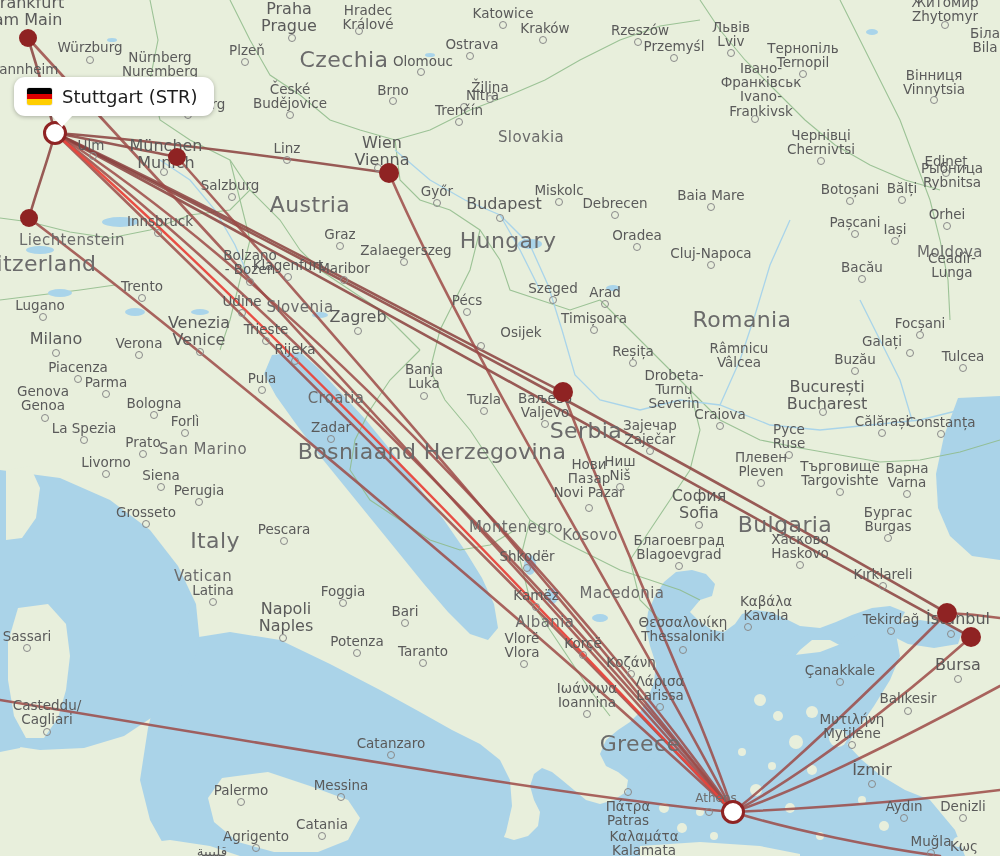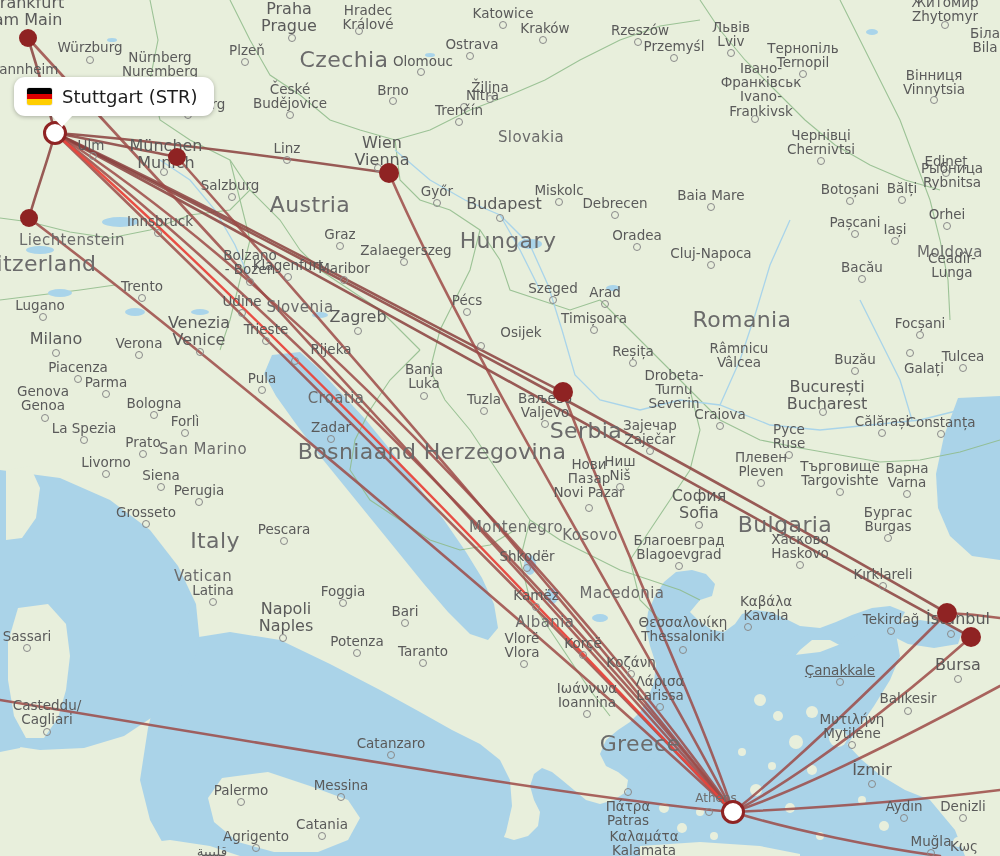--- a/index.html
+++ b/index.html
@@ -353,21 +353,21 @@
       <div class="dot" style="left: 605px; top: 304px;"></div>
       <div class="lbl city " style="left: 594px; top: 318px;"><span>Timișoara</span></div>
       <div class="dot" style="left: 594px; top: 330px;"></div>
       <div class="lbl city " style="left: 633px; top: 351px;"><span>Reșița</span></div>
       <div class="dot" style="left: 633px; top: 363px;"></div>
       <div class="lbl city " style="left: 920px; top: 323px;"><span>Focșani</span></div>
       <div class="dot" style="left: 920px; top: 335px;"></div>
       <div class="lbl city " style="left: 739px; top: 355px;"><span>Râmnicu</span><span class="l2">Vâlcea</span></div>
       <div class="lbl city " style="left: 855px; top: 359px;"><span>Buzău</span></div>
       <div class="dot" style="left: 855px; top: 371px;"></div>
-      <div class="lbl city " style="left: 924px; top: 341px; margin-top: 27px;"><span>Galați</span></div>
+      <div class="lbl city " style="left: 882px; top: 341px;"><span>Galați</span></div>
       <div class="dot" style="left: 910px; top: 353px;"></div>
       <div class="lbl city " style="left: 963px; top: 356px;"><span>Tulcea</span></div>
       <div class="dot" style="left: 963px; top: 368px;"></div>
       <div class="lbl city " style="left: 674px; top: 389px;"><span>Drobeta-</span><span class="l2">Turnu</span><span class="l2">Severin</span></div>
       <div class="lbl city " style="left: 720px; top: 414px;"><span>Craiova</span></div>
       <div class="dot" style="left: 720px; top: 426px;"></div>
       <div class="lbl city maj" style="left: 827px; top: 396px;"><span>București</span><span class="l2">Bucharest</span></div>
       <div class="dot" style="left: 823px; top: 412px;"></div>
       <div class="lbl city " style="left: 882px; top: 421px;"><span>Călărași</span></div>
       <div class="dot" style="left: 882px; top: 433px;"></div>
@@ -390,21 +390,21 @@
       <div class="lbl city " style="left: 679px; top: 547px;"><span>Благоевград</span><span class="l2">Blagoevgrad</span></div>
       <div class="dot" style="left: 679px; top: 566px;"></div>
       <div class="lbl city " style="left: 883px; top: 574px;"><span>Kırklareli</span></div>
       <div class="dot" style="left: 883px; top: 586px;"></div>
       <div class="lbl city " style="left: 891px; top: 619px;"><span>Tekirdağ</span></div>
       <div class="dot" style="left: 891px; top: 631px;"></div>
       <div class="lbl city maj" style="left: 958px; top: 619px;"><span>İstanbul</span></div>
       <div class="dot" style="left: 951px; top: 634px;"></div>
       <div class="lbl city maj" style="left: 958px; top: 665px;"><span>Bursa</span></div>
       <div class="dot" style="left: 958px; top: 679px;"></div>
-      <div class="lbl city " style="left: 840px; top: 670px; text-decoration: underline;"><span>Çanakkale</span></div>
+      <div class="lbl city " style="left: 840px; top: 670px;"><span>Çanakkale</span></div>
       <div class="dot" style="left: 840px; top: 682px;"></div>
       <div class="lbl city " style="left: 908px; top: 698px;"><span>Balıkesir</span></div>
       <div class="dot" style="left: 908px; top: 711px;"></div>
       <div class="lbl city maj" style="left: 872px; top: 770px;"><span>İzmir</span></div>
       <div class="dot" style="left: 872px; top: 784px;"></div>
       <div class="lbl city " style="left: 904px; top: 806px;"><span>Aydın</span></div>
       <div class="dot" style="left: 904px; top: 818px;"></div>
       <div class="lbl city " style="left: 963px; top: 806px;"><span>Denizli</span></div>
       <div class="dot" style="left: 963px; top: 818px;"></div>
       <div class="lbl city " style="left: 931px; top: 841px;"><span>Muğla</span></div>
@@ -461,21 +461,21 @@
       <div class="lbl city " style="left: 481px; top: 332px; margin-left: 40px;"><span>Osijek</span></div>
       <div class="dot" style="left: 481px; top: 346px;"></div>
       <div class="lbl city " style="left: 484px; top: 399px;"><span>Tuzla</span></div>
       <div class="dot" style="left: 484px; top: 411px;"></div>
       <div class="lbl city " style="left: 424px; top: 376px;"><span>Banja</span><span class="l2">Luka</span></div>
       <div class="dot" style="left: 424px; top: 396px;"></div>
       <div class="lbl city " style="left: 331px; top: 427px;"><span>Zadar</span></div>
       <div class="dot" style="left: 331px; top: 439px;"></div>
       <div class="lbl city maj" style="left: 358px; top: 317px;"><span>Zagreb</span></div>
       <div class="dot" style="left: 358px; top: 331px;"></div>
-      <div class="lbl city " style="left: 295px; top: 349px; margin-left: 36px;"><span>Rijeka</span></div>
+      <div class="lbl city " style="left: 295px; top: 349px;"><span>Rijeka</span></div>
       <div class="dot" style="left: 295px; top: 361px;"></div>
       <div class="lbl city " style="left: 266px; top: 329px;"><span>Trieste</span></div>
       <div class="dot" style="left: 266px; top: 341px;"></div>
       <div class="lbl city " style="left: 242px; top: 301px;"><span>Udine</span></div>
       <div class="dot" style="left: 242px; top: 313px;"></div>
       <div class="lbl city " style="left: 262px; top: 378px;"><span>Pula</span></div>
       <div class="dot" style="left: 262px; top: 390px;"></div>
       <div class="lbl city maj" style="left: 199px; top: 332px;"><span>Venezia</span><span class="l2">Venice</span></div>
       <div class="dot" style="left: 200px; top: 352px;"></div>
       <div class="lbl city " style="left: 139px; top: 343px;"><span>Verona</span></div>

